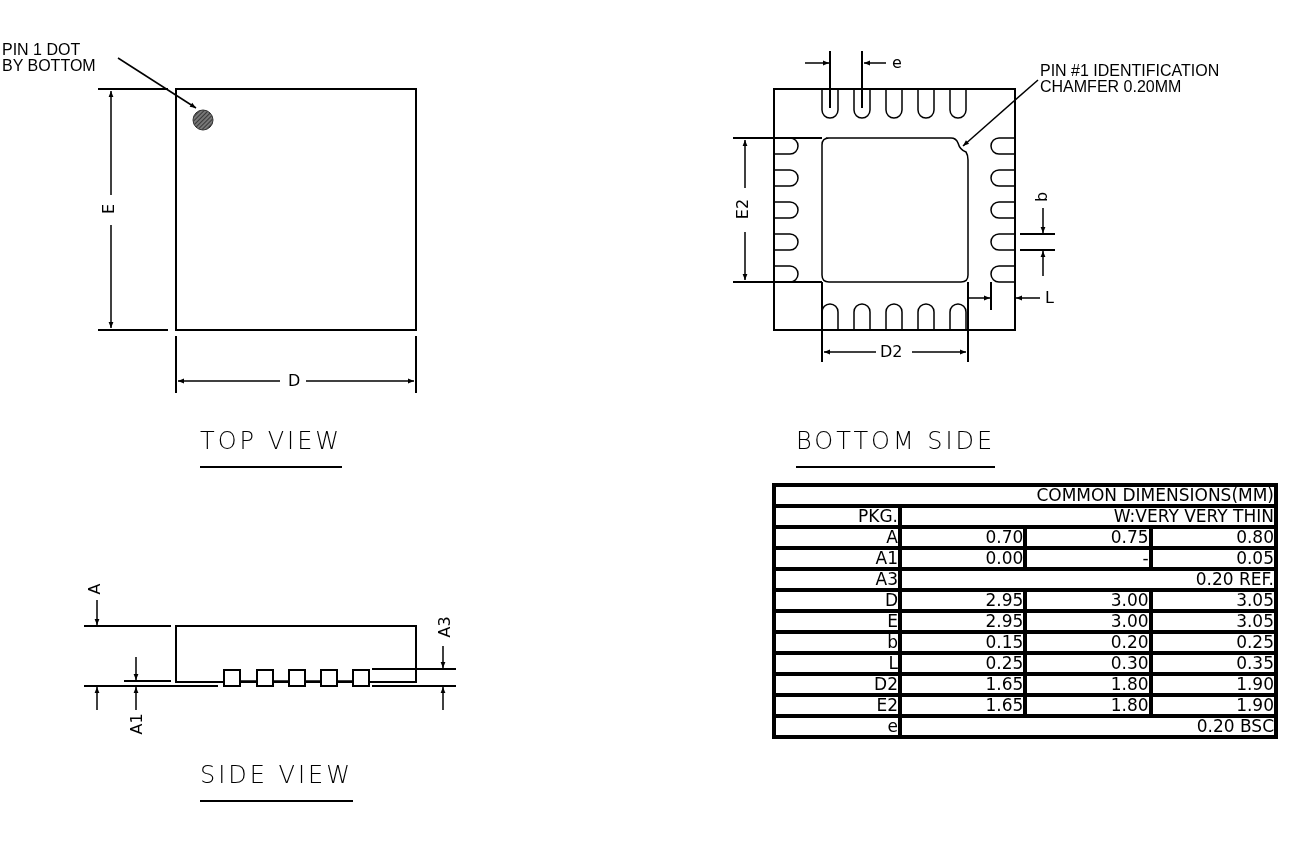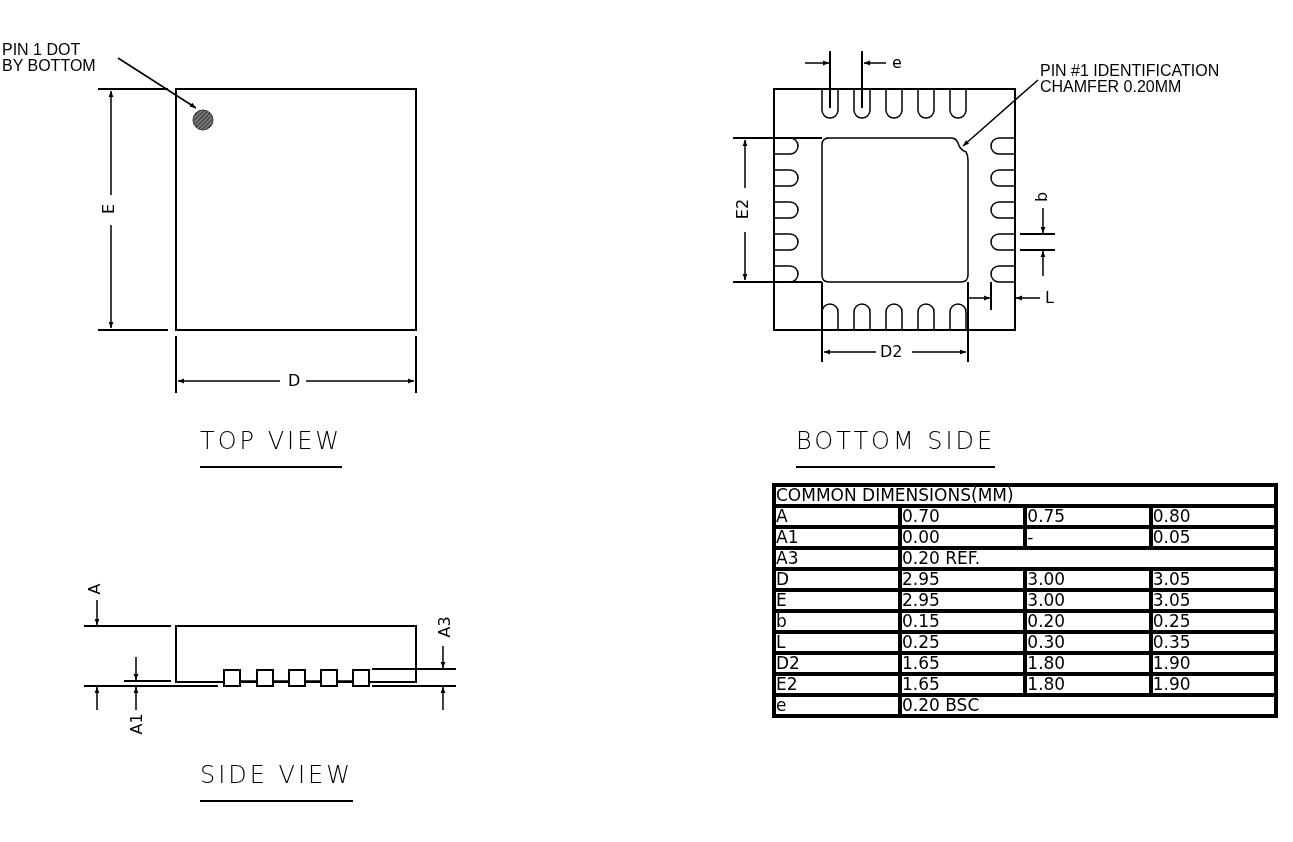--- a/index.html
+++ b/index.html
@@ -6,21 +6,21 @@
   body { width: 1293px; height: 842px; position: relative; overflow: hidden;
          font-family: "DejaVu Sans Mono", monospace; color: #000; }
   svg.drawing { position: absolute; left: 0; top: 0; }
   .lbl { position: absolute; font-family: Liberation Sans, sans-serif; font-size: 16px; line-height: 14px; white-space: pre; margin-top: 24px; }
   .title { position: absolute; font-family: "DejaVu Sans", sans-serif; font-size: 24px; letter-spacing: 3px;
            font-weight: 300; border-bottom: 2px solid #000; padding-bottom: 12px; line-height: 26px; }
   .dim { position: absolute; font-family: "DejaVu Sans", sans-serif; font-size: 16px; background: #fff; padding: 0 2px; line-height: 18px; }
   .dimv { transform: rotate(-90deg); transform-origin: center; }
   table.dims { position: absolute; left: 772px; top: 483px; width: 506px; border-collapse: collapse;
                border: 4px solid #000; font-family: "DejaVu Sans", sans-serif; font-size: 17px; }
-  table.dims td { border: 4px solid #000; text-align: left; padding: 0; height: 17px; line-height: 17px; }
+  table.dims td { border: 4px solid #000; text-align: right; padding: 0; height: 17px; line-height: 17px; }
   table.dims td.ref { width: 122px; }
 </style>
 </head>
 <body>
 
 <svg class="drawing" width="1293" height="842" viewBox="0 0 1293 842">
   <defs>
     <marker id="arr" viewBox="0 0 10 10" refX="10" refY="5" markerWidth="10" markerHeight="6" orient="auto-start-reverse" markerUnits="userSpaceOnUse">
       <path d="M0,1 L10,5 L0,9 z" fill="#000"></path>
     </marker>
@@ -146,20 +146,24 @@
 <div class="dim dimv" style="left:124px;top:715px;">A1</div>
 <div class="dim dimv" style="left:432px;top:618px;">A3</div>
 <div class="title" style="left:200px;top:762px;">SIDE VIEW</div>
 
 <table class="dims">
   <tbody>
       <tr>
         <td colspan="4">COMMON DIMENSIONS(MM)</td>
       </tr>
   <tr>
+    <td class="ref">PKG.</td>
+    <td colspan="3">W:VERY VERY THIN</td>
+  </tr>
+  <tr>
         <td class="ref">A</td>
         <td>0.70</td>
         <td>0.75</td>
         <td>0.80</td>
       </tr>
   <tr>
         <td class="ref">A1</td>
         <td>0.00</td>
         <td>-</td>
         <td>0.05</td>

